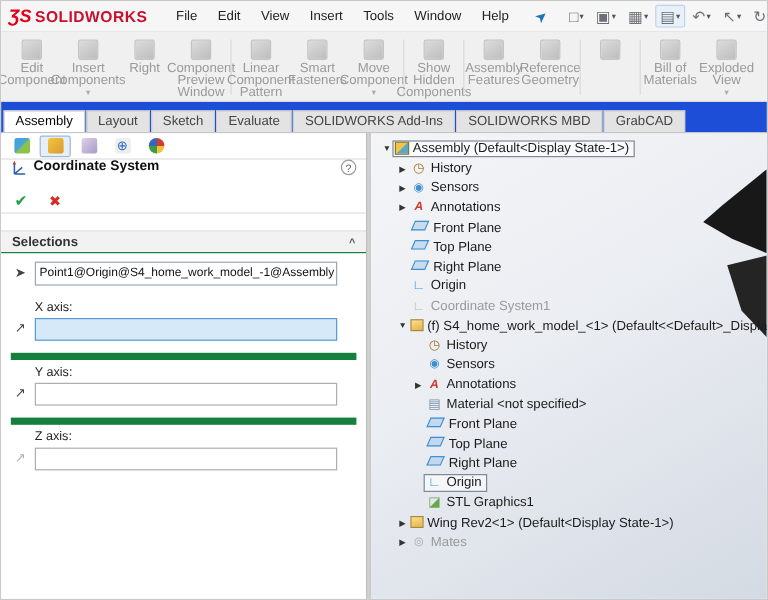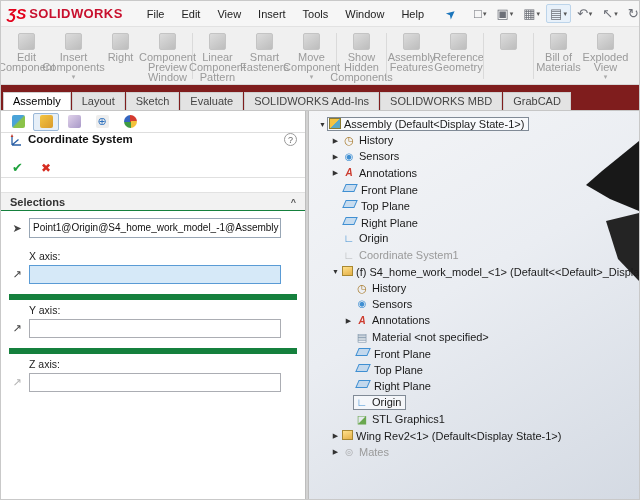--- a/index.html
+++ b/index.html
@@ -23,21 +23,21 @@
 
   
   .cmdbar{height:58px;background:#f0f0f0;display:flex;align-items:stretch;padding:2px 2px 1px;border-bottom:1px solid #d8d8d8;flex:none;overflow:hidden}
   .cmd-btn{width:47px;display:flex;flex-direction:column;align-items:center;padding-top:4px;text-align:center;flex:none}
   .cmd-icon{width:17px;height:17px;background:linear-gradient(145deg,#dcdcdc,#bdbdbd);border:1px solid #c4c4c4;border-radius:2px;margin-bottom:2px;flex:none}
   .cmd-label{font-size:11px;line-height:10px;color:#9a9a9a}
   .cmd-caret{font-size:7px;color:#aaa;margin-top:1px}
   .cmd-sep{width:1px;background:#dadada;margin:4px 1px;flex:none}
 
   
-  .tabrow{height:26px;background:#7f1d1d;border-bottom:1px solid #c6c6c6;display:flex;align-items:flex-end;padding-left:2px;flex:none}
+  .tabrow{height:26px;background:#1d4ed8;border-bottom:1px solid #c6c6c6;display:flex;align-items:flex-end;padding-left:2px;flex:none}
   .tab{padding:2px 9px 3px;color:#444;background:#e3e3e3;border:1px solid #cfcfcf;border-bottom:none;margin-right:1px;white-space:nowrap}
   .tab.active{background:#fff;color:#000}
 
   
   .main{flex:1;display:flex;min-height:0}
   .panel{width:304px;background:#fff;flex:none;display:flex;flex-direction:column}
   .splitter{width:4px;background:#d2d2d2;border-left:1px solid #bdbdbd;border-right:1px solid #bdbdbd;flex:none}
 
   
   .pm-tabs{height:22px;display:flex;align-items:center;gap:2px;padding:2px 4px;border-bottom:1px solid #dedede;flex:none}

